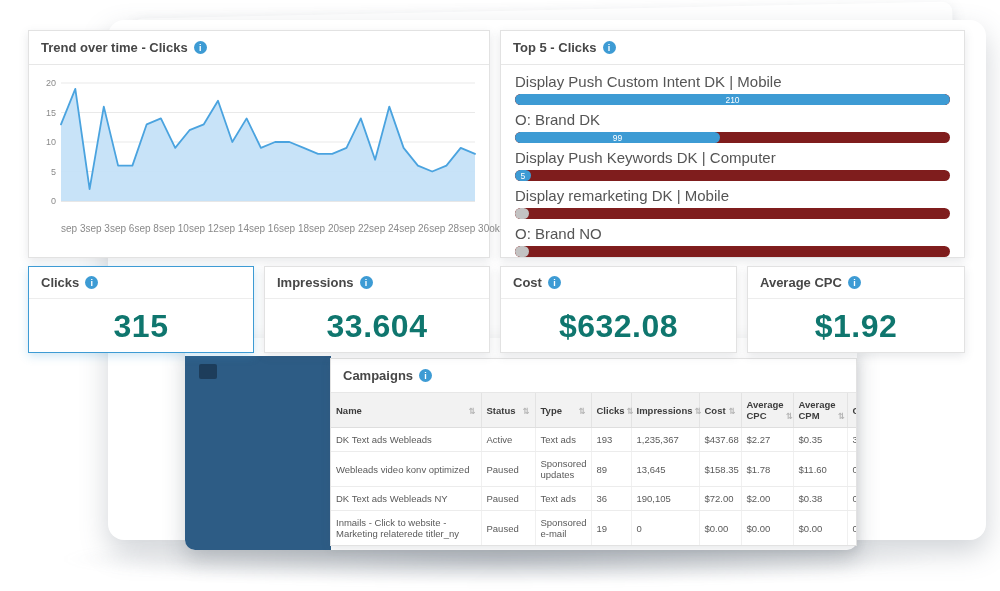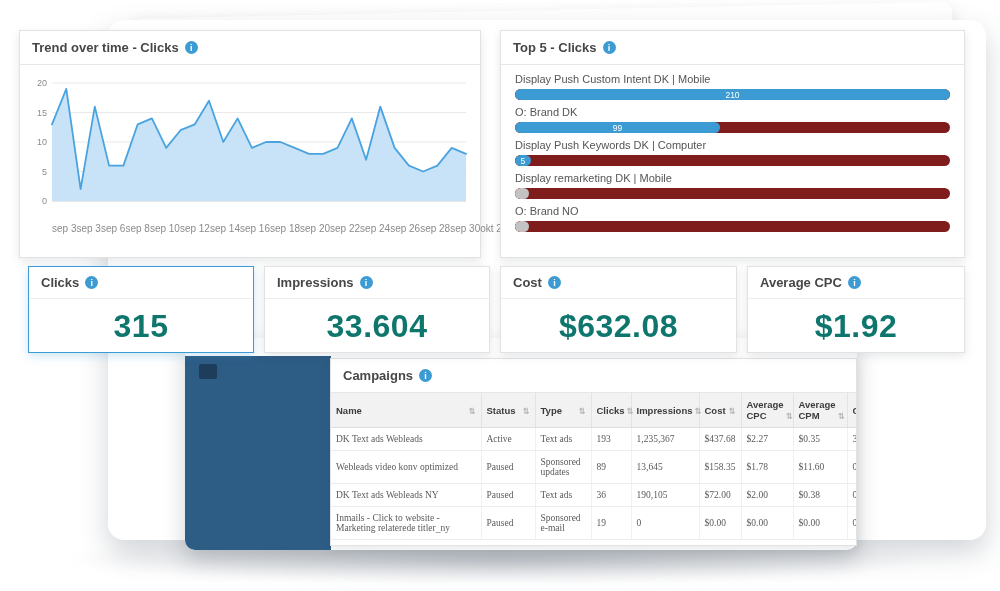--- a/index.html
+++ b/index.html
@@ -22,31 +22,31 @@
   .sidebar-logo { width:18px; height:15px; margin:8px 0 0 14px; background:rgba(10,25,40,.45); border-radius:2px; }
 
   
   .card { position:absolute; background:#fff; border:1px solid #e2e2e2; box-shadow:0 3px 9px rgba(70,80,95,.13); }
   .card-header { display:flex; align-items:center; gap:6px; padding:9px 12px; border-bottom:1px solid #e7e7e7; }
   .card-title { font-size:13px; font-weight:bold; color:#474747; }
   .info-icon { display:inline-flex; align-items:center; justify-content:center; width:13px; height:13px;
     border-radius:50%; background:#3d9bd4; color:#fff; font-size:9px; font-weight:bold; cursor:pointer; flex:0 0 auto; }
 
   
-  .trend-card { left:19px; top:30px; width:462px; height:228px; z-index:5; }
+  .trend-card { left:28px; top:30px; width:462px; height:228px; z-index:5; }
   .chart-wrap { padding:8px 6px 0 6px; }
   .x-labels { display:flex; justify-content:flex-start; margin-left:26px; width:414px;
     font-size:10px; color:#8a8a8a; white-space:nowrap; }
   .x-labels span { flex:0 0 auto; }
 
   
   .top5-card { left:500px; top:30px; width:465px; height:228px; z-index:5; }
   .top5-body { padding:4px 14px 0 14px; }
   .bar-item { margin-bottom:6px; }
-  .bar-label { font-size:11px; color:#555; margin:4px 0 4px 0; }
+  .bar-label { font-size:15px; color:#555; margin:4px 0 4px 0; }
   .bar-track { position:relative; height:11px; background:#7f1d1d; border-radius:6px; overflow:hidden; }
   .bar-fill { position:absolute; left:0; top:0; bottom:0; background:#3d9bd4; border-radius:6px;
     display:flex; align-items:center; justify-content:center; color:#fff; font-size:8.5px; }
   .bar-fill.zero { background:#c3c3c3; }
 
   
   .kpi { top:266px; height:87px; z-index:5; }
   .kpi.selected { border:1px solid #3d9bd4; box-shadow:0 3px 9px rgba(61,155,212,.25); }
   .kpi .card-header { border-bottom:1px solid #ededed; padding:8px 12px; }
   .kpi-value { text-align:center; font-size:32px; font-weight:bold; color:#0f766e; padding-top:9px; letter-spacing:.5px; }
@@ -56,21 +56,21 @@
   .kpi-avgcpc { left:747px; width:218px; }
 
   
   .campaigns-card { left:330px; top:358px; width:527px; height:188px; z-index:4; overflow:hidden; }
   .campaigns-table { border-collapse:collapse; table-layout:fixed; width:566px; font-size:9.5px; }
   .campaigns-table th { background:#f2f2f2; border-right:1px solid #e3e3e3; border-bottom:1px solid #dedede;
     padding:6px 5px; text-align:left; color:#3c3c3c; font-size:9.5px; vertical-align:middle; }
   .th-inner { display:flex; align-items:flex-end; justify-content:space-between; gap:2px; }
   .sort-icon { color:#b3b3b3; font-size:8.5px; cursor:pointer; }
   .campaigns-table td { padding:6px 5px; border-right:1px solid #f0f0f0; border-bottom:1px solid #ececec;
-    color:#5a5a5a; vertical-align:middle;font-family:Liberation Serif, serif; }
+    color:#5a5a5a; vertical-align:middle; }
   .name-cell { color:#3a7ab8; cursor:pointer; }
 </style>
 </head>
 <body>
 
 <div class="stage">
 
   <div class="ground-shadow"></div>
   <div class="sheet-back"></div>
   <div class="main-sheet"></div>

